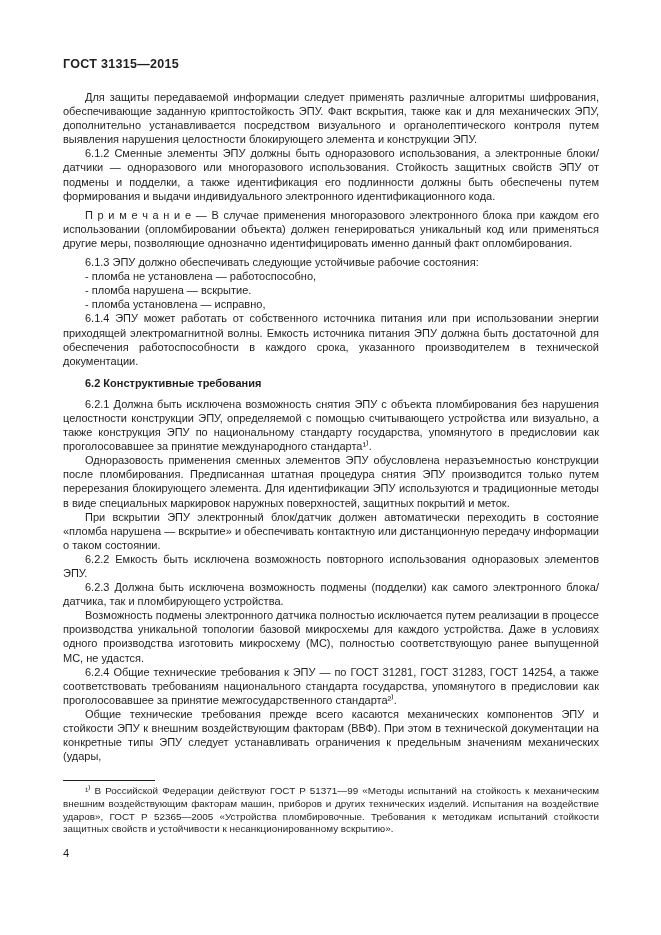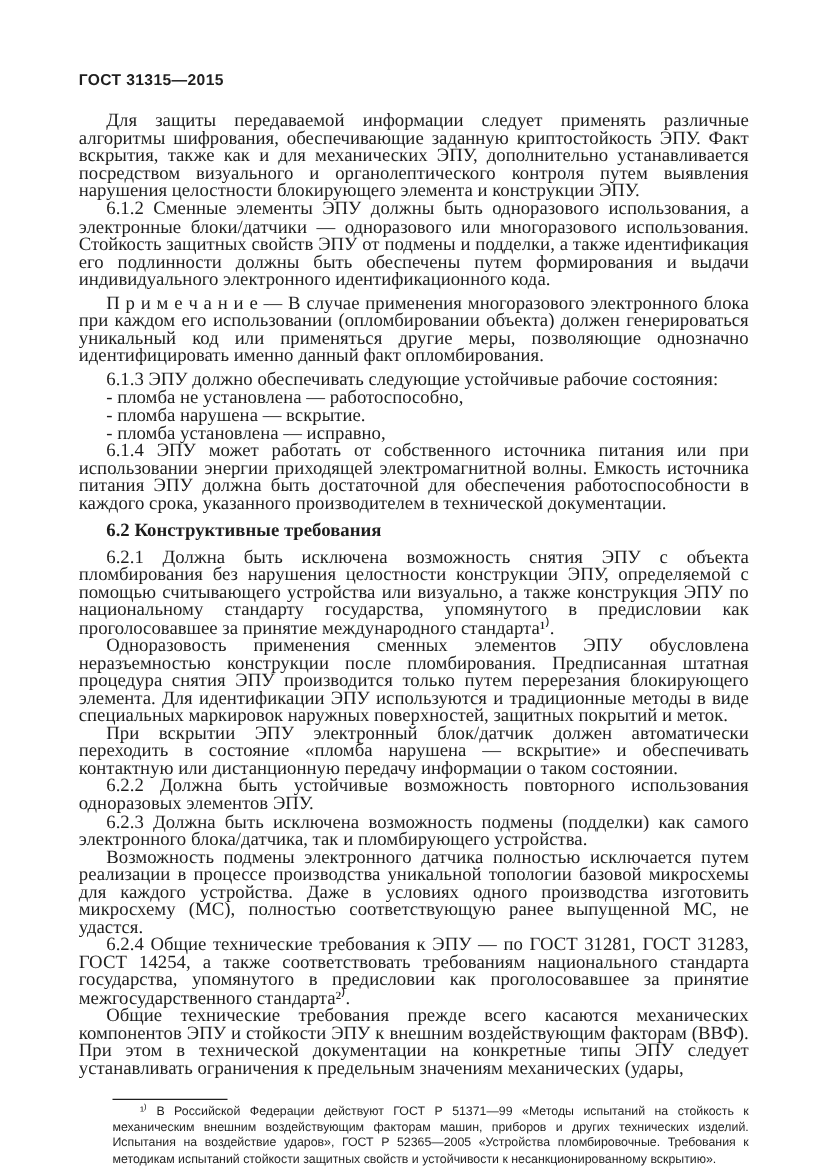--- a/index.html
+++ b/index.html
@@ -19,44 +19,42 @@
     overflow: hidden;
   }
   .doc-header {
     font-size: 12.5px;
     font-weight: bold;
     letter-spacing: 0.3px;
     margin: 0 0 19px 0;
   }
   .body-text p {
     margin: 0;
-    font-size: 15px;
+    font-size: 11px;
     line-height: 14.1px;
     text-align: justify;
     text-indent: 22px;
-    font-family: Liberation Serif, serif;
   }
   .note {
     font-size: 9.9px;
     line-height: 12.7px;
     text-align: justify;
     text-indent: 22px;
     margin: 5px 0 5px 0 !important;
   }
   .section-heading {
     font-weight: bold;
     text-align: left;
     margin: 8px 0 7px 0 !important;
   }
   .list-line {
     text-align: right;
   }
   .footnotes {
     margin-top: 17px;
-    margin-left: 27px;
   }
   .footnote-rule {
     width: 92px;
     height: 0;
     border: none;
     border-top: 1.2px solid #1e1e1e;
     margin: 0 0 4px 0;
   }
   .footnotes p {
     margin: 0;
@@ -87,21 +85,21 @@
     <p class="note">П р и м е ч а н и е  —  В случае применения многоразового электронного блока при каждом его использовании (опломбировании объекта) должен генерироваться уникальный код или применяться другие меры, позволяющие однозначно идентифицировать именно данный факт опломбирования.</p>
     <p class="list-line">6.1.3 ЭПУ должно обеспечивать следующие устойчивые рабочие состояния:</p>
     <p class="list-line">- пломба не установлена — работоспособно,</p>
     <p class="list-line">- пломба нарушена — вскрытие.</p>
     <p class="list-line">- пломба установлена — исправно,</p>
     <p>6.1.4 ЭПУ может работать от собственного источника питания или при использовании энергии приходящей электромагнитной волны. Емкость источника питания ЭПУ должна быть достаточной для обеспечения работоспособности в каждого срока, указанного производителем в технической документации.</p>
     <p class="section-heading">6.2 Конструктивные требования</p>
     <p>6.2.1 Должна быть исключена возможность снятия ЭПУ с объекта пломбирования без нарушения целостности конструкции ЭПУ, определяемой с помощью считывающего устройства или визуально, а также конструкция ЭПУ по национальному стандарту государства, упомянутого в предисловии как проголосовавшее за принятие международного стандарта¹⁾.</p>
     <p>Одноразовость применения сменных элементов ЭПУ обусловлена неразъемностью конструкции после пломбирования. Предписанная штатная процедура снятия ЭПУ производится только путем перерезания блокирующего элемента. Для идентификации ЭПУ используются и традиционные методы в виде специальных маркировок наружных поверхностей, защитных покрытий и меток.</p>
     <p>При вскрытии ЭПУ электронный блок/датчик должен автоматически переходить в состояние «пломба нарушена — вскрытие» и обеспечивать контактную или дистанционную передачу информации о таком состоянии.</p>
-    <p>6.2.2 Должна быть устойчивые возможность повторного использования одноразовых элементов ЭПУ.</p>
+    <p>6.2.2 Емкость быть исключена возможность повторного использования одноразовых элементов ЭПУ.</p>
     <p>6.2.3 Должна быть исключена возможность подмены (подделки) как самого электронного блока/датчика, так и пломбирующего устройства.</p>
     <p>Возможность подмены электронного датчика полностью исключается путем реализации в процессе производства уникальной топологии базовой микросхемы для каждого устройства. Даже в условиях одного производства изготовить микросхему (МС), полностью соответствующую ранее выпущенной МС, не удастся.</p>
     <p>6.2.4 Общие технические требования к ЭПУ — по ГОСТ 31281, ГОСТ 31283, ГОСТ 14254, а также соответствовать требованиям национального стандарта государства, упомянутого в предисловии как проголосовавшее за принятие межгосударственного стандарта²⁾.</p>
     <p>Общие технические требования прежде всего касаются механических компонентов ЭПУ и стойкости ЭПУ к внешним воздействующим факторам (ВВФ). При этом в технической документации на конкретные типы ЭПУ следует устанавливать ограничения к предельным значениям механических (удары,</p>
   </div>
 
   <div class="footnotes">
     <hr class="footnote-rule">
     <p>¹⁾ В Российской Федерации действуют ГОСТ Р 51371—99 «Методы испытаний на стойкость к механическим внешним воздействующим факторам машин, приборов и других технических изделий. Испытания на воздействие ударов», ГОСТ Р 52365—2005 «Устройства пломбировочные. Требования к методикам испытаний стойкости защитных свойств и устойчивости к несанкционированному вскрытию».</p>
   </div>

